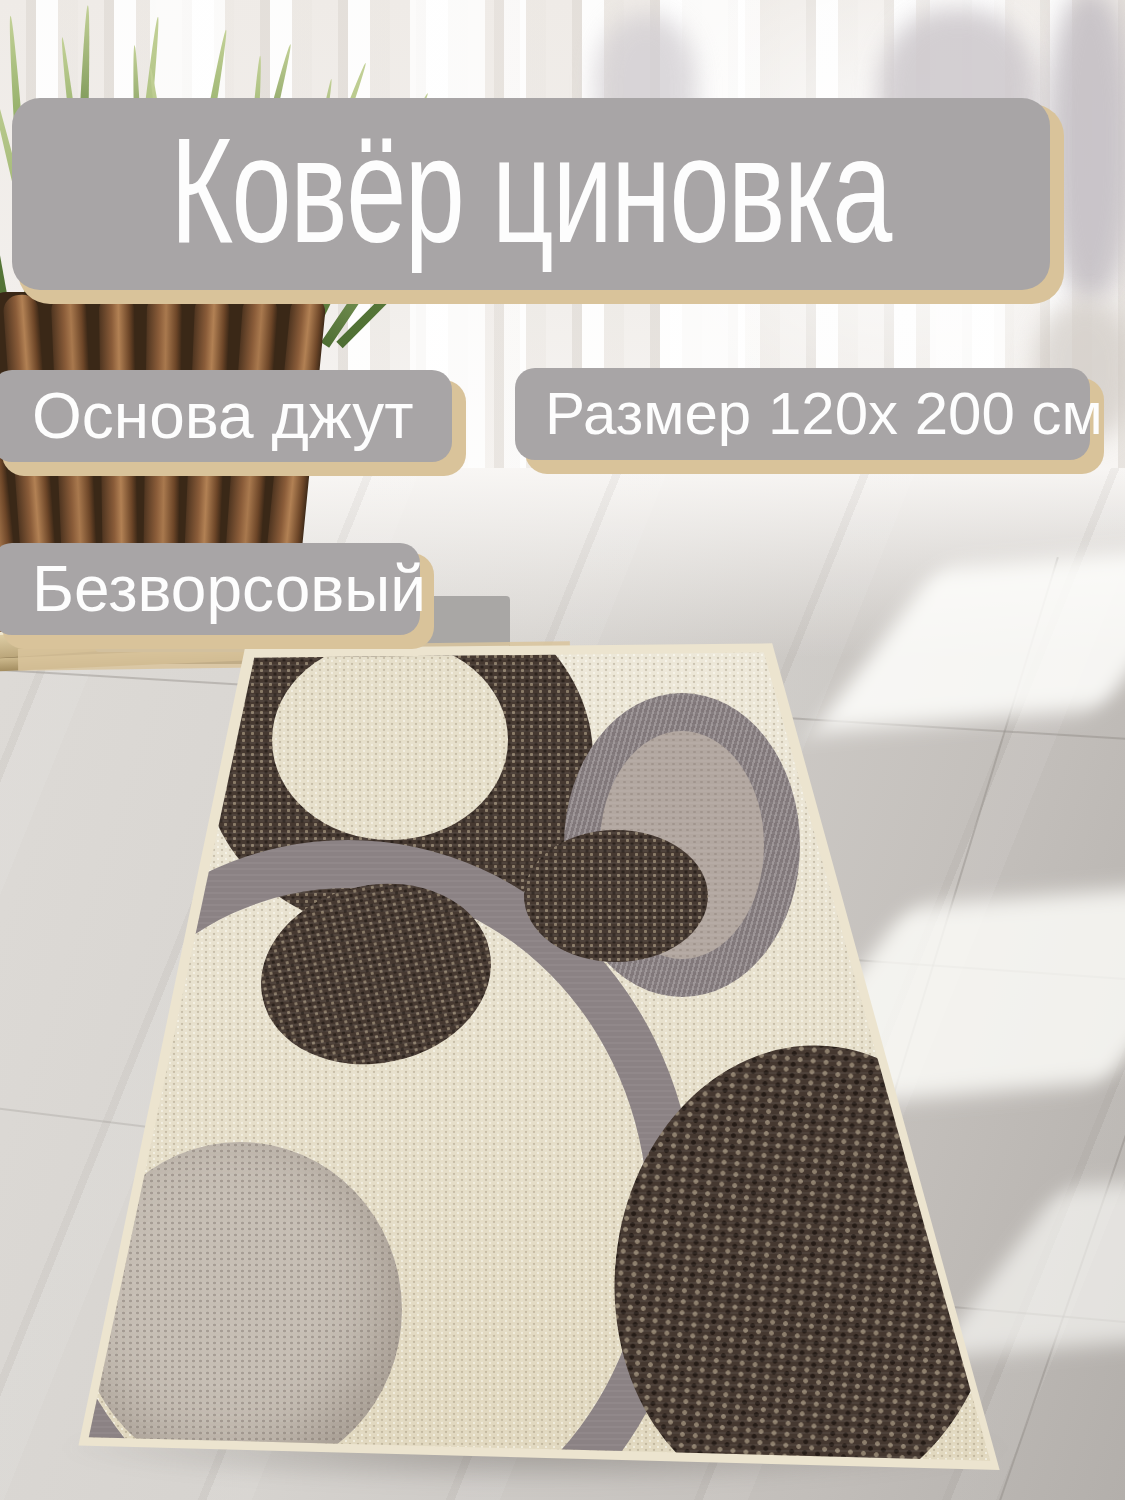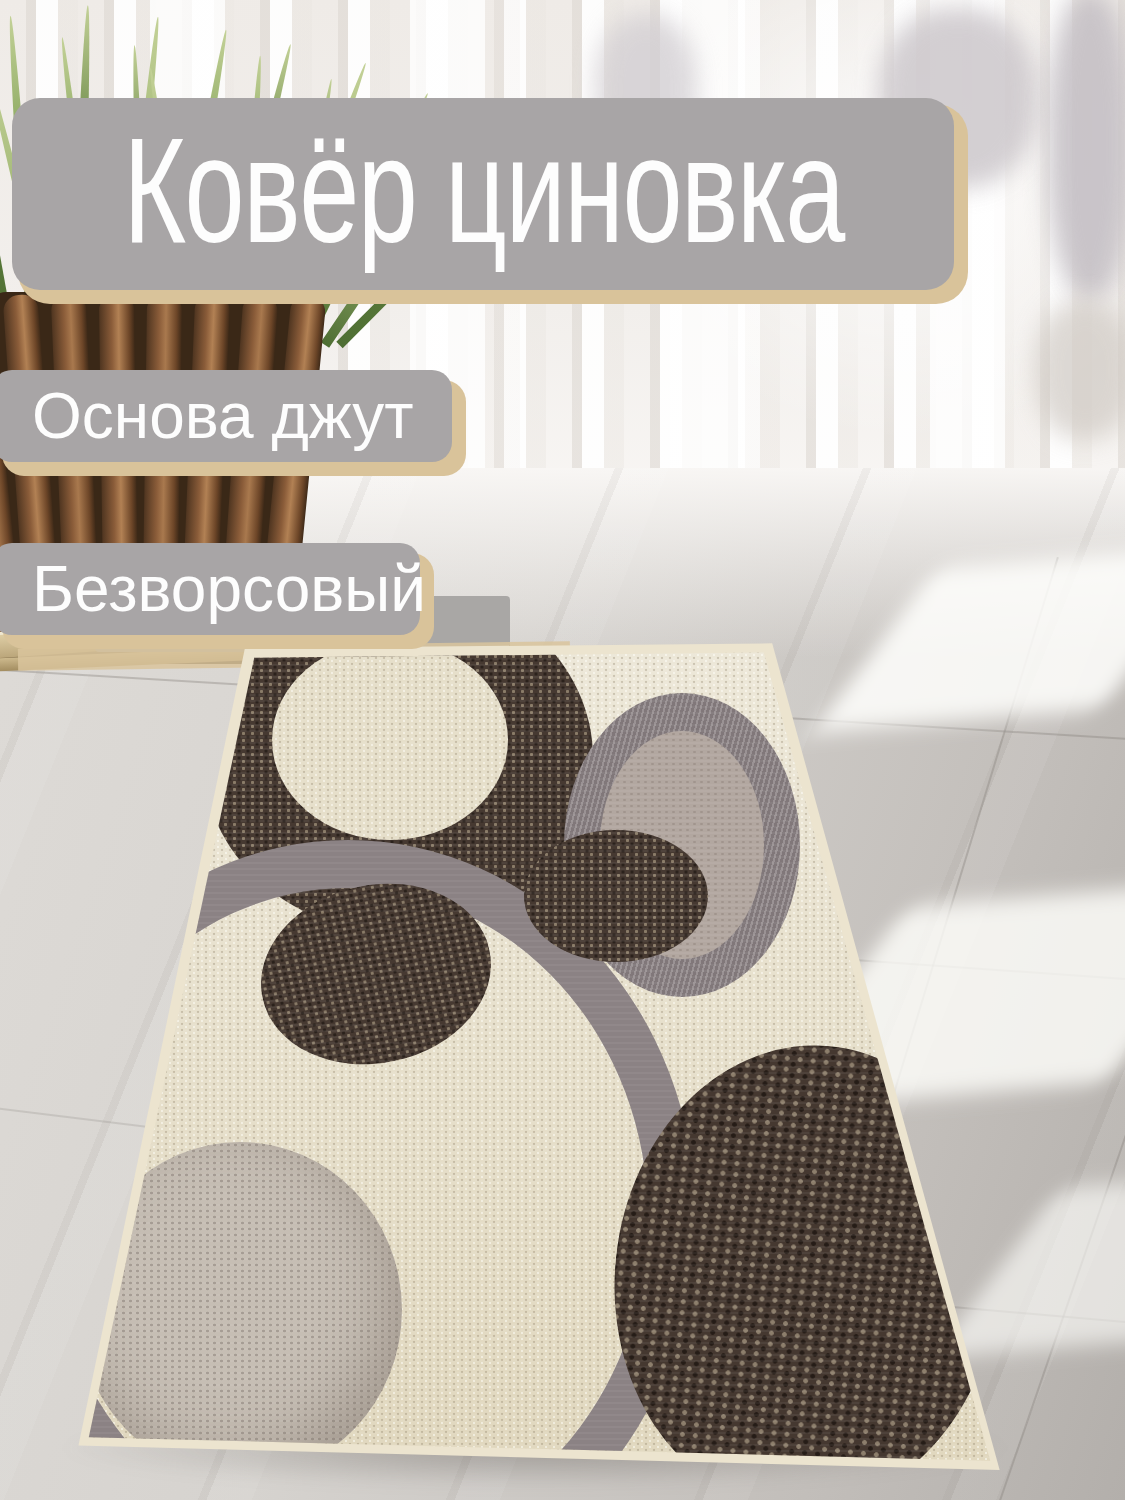--- a/index.html
+++ b/index.html
@@ -123,21 +123,21 @@
     box-shadow:inset 0 0 0 1px rgba(255,255,255,.08);}
   .circle-center{left:454px;top:190px;width:184px;height:132px;}
   .ellipse-left{left:190px;top:245px;width:232px;height:178px;transform:rotate(-12deg);}
   .circle-light{left:8px;top:502px;width:324px;height:336px;}
   .ellipse-br{left:545px;top:405px;width:384px;height:464px;transform:rotate(6deg);}
 
   
   .banner{position:absolute;background:var(--c-badge_bg,#a8a5a6);
     color:var(--c-badge_text,#fdfdfd);
     box-shadow:12px 12px 0 2px var(--c-badge_shadow,#d9c39a);}
-  .banner-title{left:12px;top:98px;width:942px;height:192px;border-radius:28px;
+  .banner-title{left:12px;top:98px;width:1038px;height:192px;border-radius:28px;
     display:flex;align-items:center;justify-content:center;
     box-shadow:10px 10px 0 4px var(--c-badge_shadow,#d9c39a);}
   .banner-title span{display:inline-block;font-size:150px;line-height:1;
     transform:scaleX(.72);letter-spacing:-2px;white-space:nowrap;padding-bottom:8px;}
   .badge{height:92px;border-radius:20px;font-size:64px;line-height:92px;
     white-space:nowrap;}
   .badge-jute{left:-8px;top:370px;width:420px;padding-left:40px;}
   .badge-size{left:515px;top:368px;width:545px;padding-left:30px;font-size:60px;}
   .badge-pile{left:-8px;top:543px;width:388px;padding-left:40px;}
 </style>
@@ -212,15 +212,16 @@
       <div class="shape tx-dark circle-center"></div>
       <div class="shape tx-light circle-light"></div>
       <div class="shape tx-dark-big ellipse-br"></div>
     </div>
   </div>
 
   <div class="banner banner-title">
     <span>Ковёр циновка</span>
   </div>
   <div class="banner badge badge-jute">Основа джут</div>
+  <div class="banner badge badge-size">Размер 120х 200 см</div>
   <div class="banner badge badge-pile">Безворсовый</div>
 
 </div>
 
 </body></html>

